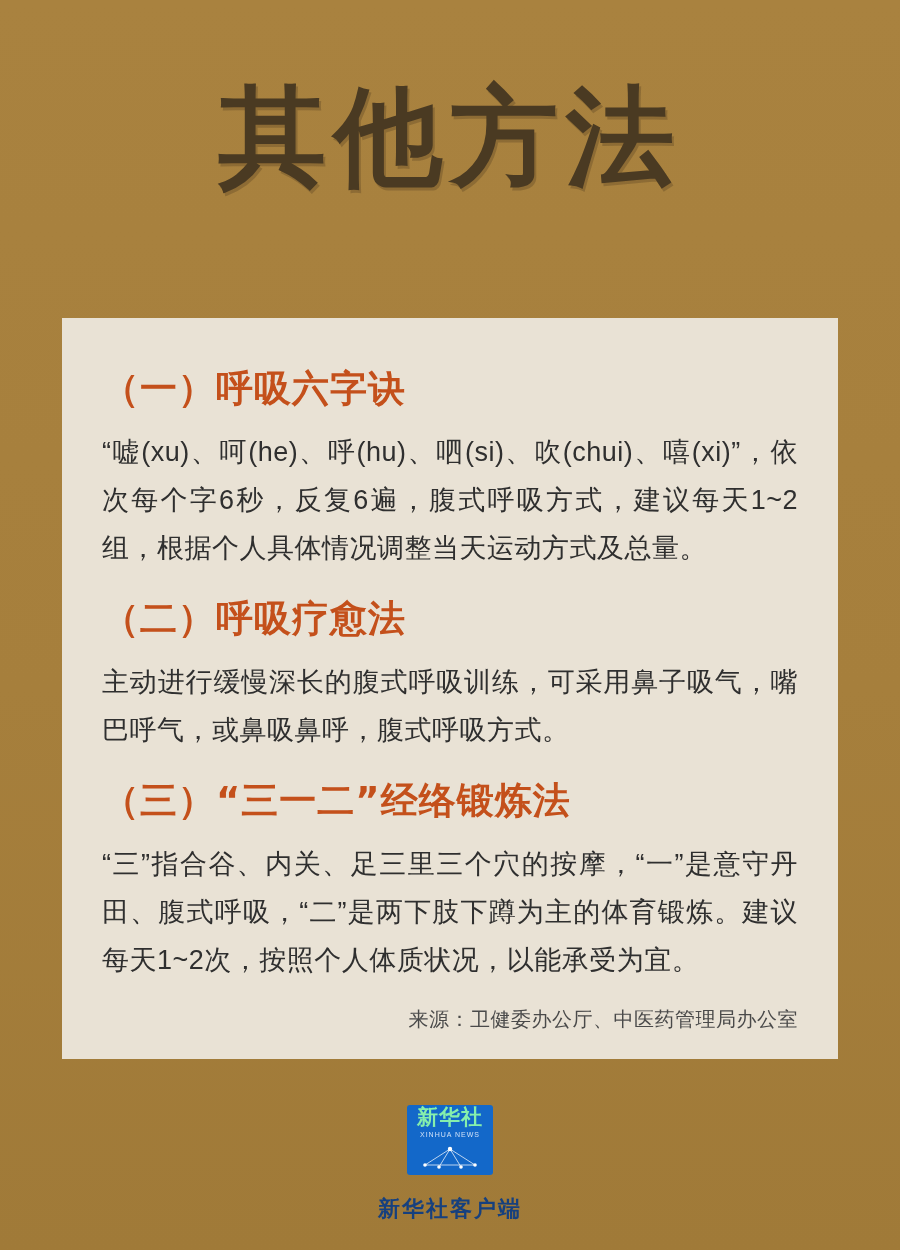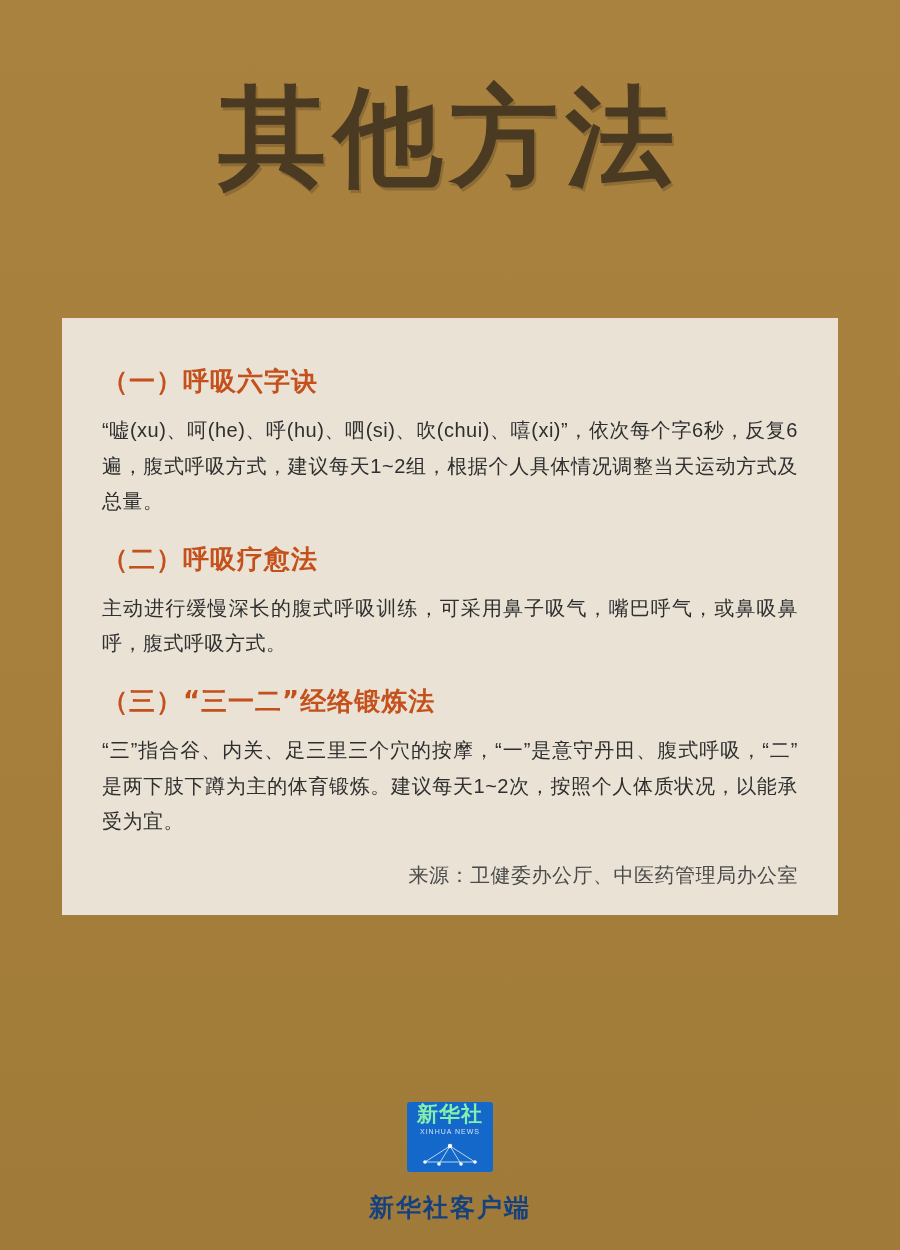--- a/index.html
+++ b/index.html
@@ -37,29 +37,29 @@
     top: 318px;
     width: 776px;
     background: #e9e2d5;
     box-sizing: border-box;
     padding: 36px 40px 26px 40px;
   }
   .section {
     margin-bottom: 6px;
   }
   .sec-head {
-    font-size: 26px;
+    font-size: 37px;
     font-weight: 900;
     color: #c4501b;
     letter-spacing: 1px;
     margin: 10px 0 14px 0;
     font-family: "DejaVu Sans", "Liberation Sans", sans-serif;
   }
   .sec-body {
-    font-size: 20px;
+    font-size: 27px;
     line-height: 1.78;
     color: #2f2f2f;
     letter-spacing: 0.5px;
     text-align: justify;
     margin: 0 0 22px 0;
   }
   .source {
     text-align: right;
     font-size: 20px;
     color: #4a4a4a;
@@ -98,21 +98,21 @@
     margin-top: 3px;
   }
   .logo-dots {
     position: absolute;
     left: 0; right: 0; bottom: 4px;
     height: 26px;
   }
   .logo-dots svg { display: block; margin: 0 auto; }
   .footer-label {
     color: #16407e;
-    font-size: 25px;
+    font-size: 22px;
     font-weight: 700;
     letter-spacing: 2px;
     margin-top: 19px;
   }
 </style>
 </head>
 <body>
 
 <div class="poster">
 

